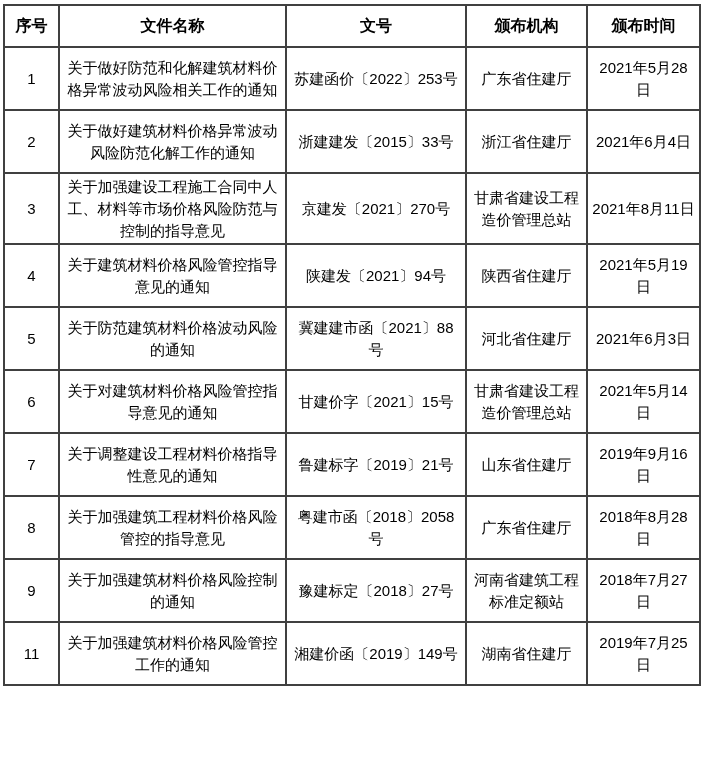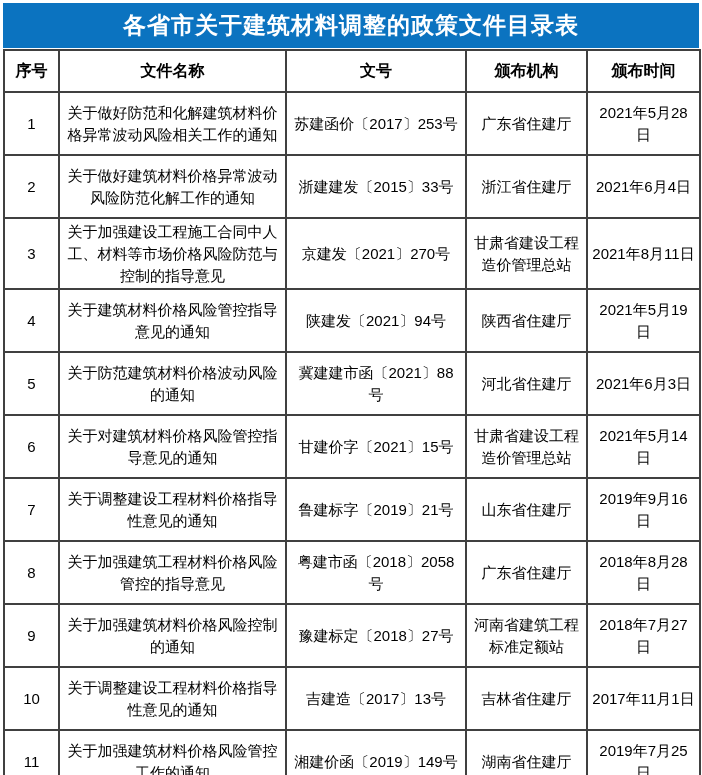--- a/index.html
+++ b/index.html
@@ -51,21 +51,20 @@
   col.c-no     { width: 55px;  }
   col.c-name   { width: 227px; }
   col.c-doc_no { width: 180px; }
   col.c-agency { width: 121px; }
   col.c-date   { width: 113px; }
 </style>
 </head>
 <body>
 
 <div class="page">
-  <div class="title-bar">各省市关于建筑材料调整的政策文件目录表</div>
 
   <table class="policy-table">
     <colgroup>
       <col class="c-no">
       <col class="c-name">
       <col class="c-doc_no">
       <col class="c-agency">
       <col class="c-date">
     </colgroup>
     <thead>
@@ -74,21 +73,21 @@
         <th>文件名称</th>
         <th>文号</th>
         <th>颁布机构</th>
         <th>颁布时间</th>
       </tr>
     </thead>
     <tbody>
         <tr>
           <td>1</td>
           <td>关于做好防范和化解建筑材料价格异常波动风险相关工作的通知</td>
-          <td>苏建函价〔2017〕253号</td>
+          <td>苏建函价〔2022〕253号</td>
           <td>广东省住建厅</td>
           <td>2021年5月28日</td>
         </tr>
         <tr>
           <td>2</td>
           <td>关于做好建筑材料价格异常波动风险防范化解工作的通知</td>
           <td>浙建建发〔2015〕33号</td>
           <td>浙江省住建厅</td>
           <td>2021年6月4日</td>
         </tr>
@@ -135,27 +134,20 @@
           <td>2018年8月28日</td>
         </tr>
         <tr>
           <td>9</td>
           <td>关于加强建筑材料价格风险控制的通知</td>
           <td>豫建标定〔2018〕27号</td>
           <td>河南省建筑工程标准定额站</td>
           <td>2018年7月27日</td>
         </tr>
         <tr>
-          <td>10</td>
-          <td>关于调整建设工程材料价格指导性意见的通知</td>
-          <td>吉建造〔2017〕13号</td>
-          <td>吉林省住建厅</td>
-          <td>2017年11月1日</td>
-        </tr>
-        <tr>
           <td>11</td>
           <td>关于加强建筑材料价格风险管控工作的通知</td>
           <td>湘建价函〔2019〕149号</td>
           <td>湖南省住建厅</td>
           <td>2019年7月25日</td>
         </tr>
       </tbody>
   </table>
 </div>
 

